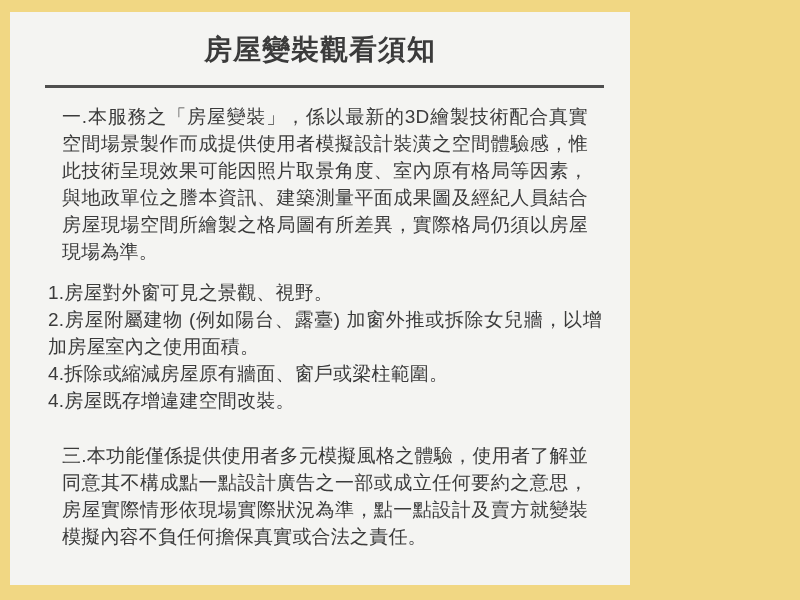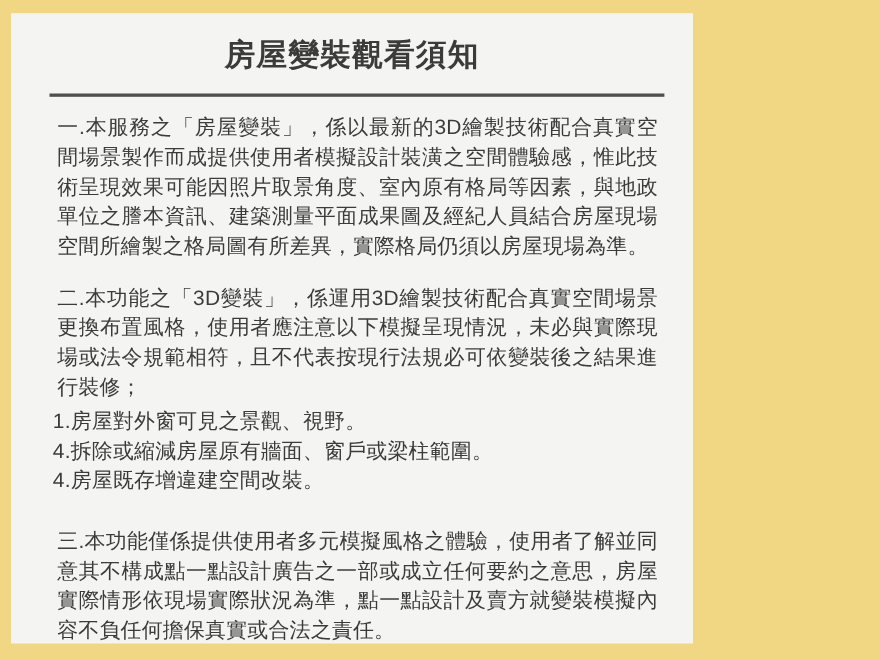--- a/index.html
+++ b/index.html
@@ -38,40 +38,40 @@
     height: 0;
     border-top: 3px solid #4f4f4f;
     margin: 15px 26px 0 35px;
   }
   .content {
     margin: 15px 28px 0 38px;
     color: #3b3b3b;
     text-align: justify;
   }
   .para {
-    margin: 4px;
+    margin: 14px;
     font-size: 19px;
     line-height: 27px;
     letter-spacing: 0.2px;
   }
   .gap-20 { margin-top: 20px; }
   .gap-28 { margin-top: 28px; }
   .list .para { margin: 0; }
 </style>
 </head>
 <body>
 
 <div class="page">
   <div class="panel">
     <h1 class="title">房屋變裝觀看須知</h1>
     <div class="divider"></div>
     <div class="content">
       <p class="para">一.本服務之「房屋變裝」，係以最新的3D繪製技術配合真實空間場景製作而成提供使用者模擬設計裝潢之空間體驗感，惟此技術呈現效果可能因照片取景角度、室內原有格局等因素，與地政單位之謄本資訊、建築測量平面成果圖及經紀人員結合房屋現場空間所繪製之格局圖有所差異，實際格局仍須以房屋現場為準。</p>
-      <p class="para gap-20">二.本功能之「3D變裝」，係運用3D繪製技術配合真實空間場景更換布置風格，使用者應注意以下模擬呈現情況，未必與實際現場或法令規範相符，且不代表按現行法規必可依變裝後之結果進行裝修；</p>
       <div class="list">
         <p class="para">1.房屋對外窗可見之景觀、視野。</p>
+        <p class="para">2.房屋附屬建物 (例如陽台、露臺) 加窗外推或拆除女兒牆，以增加房屋室內之使用面積。</p>
         <p class="para">4.拆除或縮減房屋原有牆面、窗戶或梁柱範圍。</p>
         <p class="para">4.房屋既存增違建空間改裝。</p>
       </div>
       <p class="para gap-28">三.本功能僅係提供使用者多元模擬風格之體驗，使用者了解並同意其不構成點一點設計廣告之一部或成立任何要約之意思，房屋實際情形依現場實際狀況為準，點一點設計及賣方就變裝模擬內容不負任何擔保真實或合法之責任。</p>
     </div>
   </div>
 </div>
 
 </body></html>

